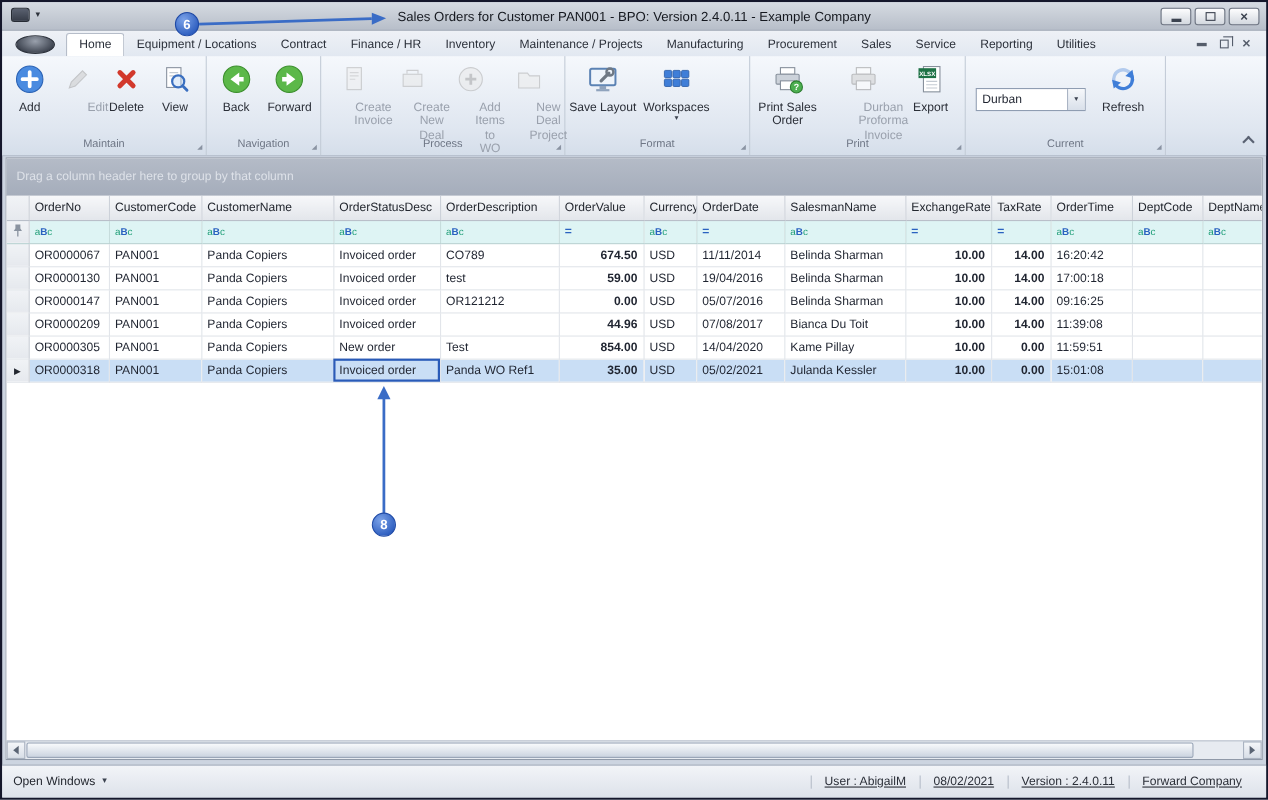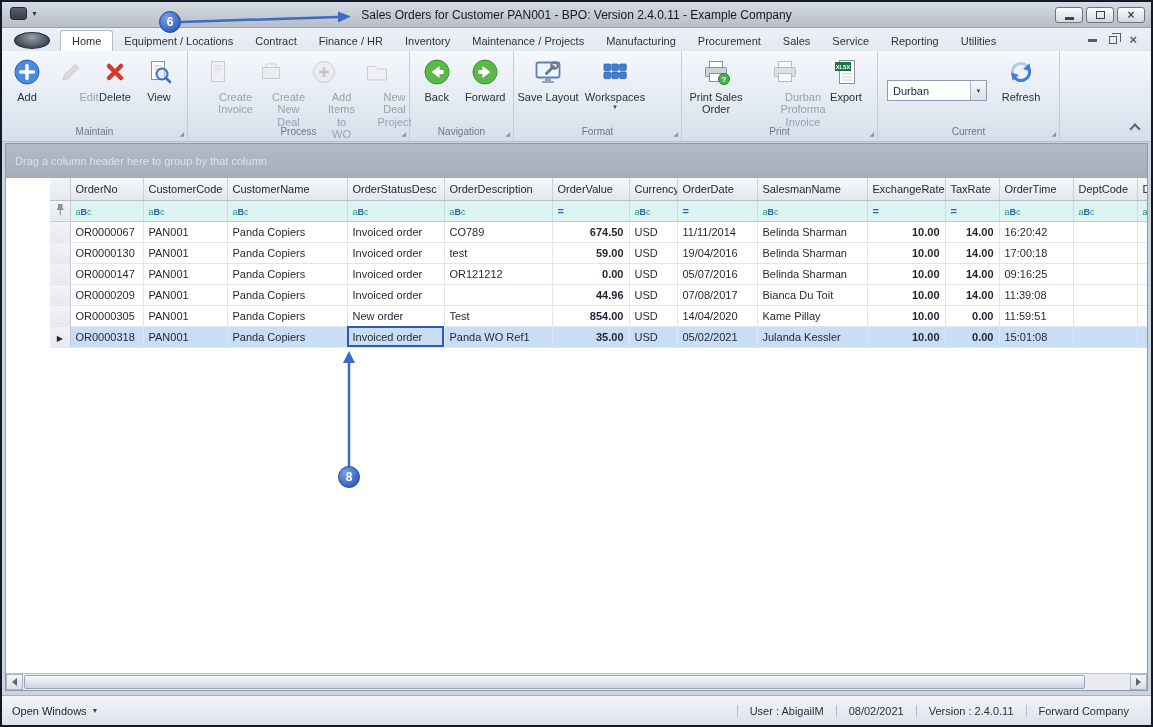--- a/index.html
+++ b/index.html
@@ -51,21 +51,21 @@
   .combo{display:flex;width:100px;height:21px;margin:26px 8px 0 6px;border:1px solid #8f9db2;background:#fff;align-items:center;}
   .combo-value{flex:1;padding-left:5px;}
   .combo-btn{width:16px;height:100%;border-left:1px solid #aab4c4;background:linear-gradient(#f6f8fb,#d9e0ea);
     display:flex;align-items:center;justify-content:center;font-size:6px;color:#3c4350;}
   .ribbon-chevron{position:absolute;right:12px;bottom:8px;width:8px;height:8px;
     border-top:2px solid #5a6272;border-right:2px solid #5a6272;transform:rotate(-45deg);}
 
   
   .grid-region{position:absolute;top:141px;left:3px;right:3px;height:548px;background:#fff;border:1px solid #8f99a8;}
   .group-panel{height:34px;background:linear-gradient(#b4bbc7,#a5adbb);color:#dde1e8;line-height:34px;padding-left:9px;}
-  .grid-body{position:absolute;top:34px;left:0;right:0;bottom:17px;overflow:hidden;background:#fff;margin-left:44px;}
+  .grid-body{position:absolute;top:34px;left:0;right:0;bottom:17px;overflow:hidden;background:#fff;}
   table.grid-table{border-collapse:collapse;table-layout:fixed;width:1166px;}
   .grid-table th{background:linear-gradient(#f7f8fa,#e3e6eb);border-right:1px solid #ccd1d9;border-bottom:1px solid #b9bfc9;
     font-weight:normal;text-align:left;padding:0 5px;height:22px;white-space:nowrap;overflow:hidden;color:#23272f;}
   .grid-table td{border-right:1px solid #e2e5ea;border-bottom:1px solid #e2e5ea;padding:0 5px;height:21px;
     white-space:nowrap;overflow:hidden;background:#fff;}
   .grid-table .ind{background:linear-gradient(#f1f3f6,#e6e9ee);border-right:1px solid #c5cad3;text-align:center;padding:0 2px;}
   .grid-table tr.filter-row td{background:#def4f4;border-right:1px solid #c6dcdc;border-bottom:1px solid #b9d2d2;height:21px;}
   .grid-table tr.filter-row td.ind{background:linear-gradient(#f1f3f6,#e6e9ee);border-right:1px solid #c5cad3;}
   .grid-table tr.selected td{background:#c9def5;}
   .grid-table tr.selected td.ind{background:linear-gradient(#f1f3f6,#e6e9ee);}
@@ -91,21 +91,21 @@
   .tri-r{width:0;height:0;border-top:4px solid transparent;border-bottom:4px solid transparent;border-left:5px solid #5a6474;}
   .hs-thumb{position:absolute;left:18px;right:62px;top:1px;bottom:1px;background:linear-gradient(#f8fafc,#ccd4e0);
     border:1px solid #9aa6b8;border-radius:2px;}
 
   
   .statusbar{position:absolute;left:0;right:0;bottom:0;height:30px;
     background:linear-gradient(#f2f4f8,#dde2ea);border-top:1px solid #a9b1be;display:flex;align-items:center;padding:12px 10px;}
   .ow{display:flex;align-items:center;gap:5px;color:#23272f;}
   .ow-caret{font-size:7px;color:#3c4350;}
   .sb-right{margin-left:auto;display:flex;height:18px;align-items:center;}
-  .sb-seg{border-left:1px solid #b6bdc9;padding:0 12px;color:#2b2f38;white-space:nowrap;}
+  .sb-seg{border-left:1px solid #b6bdc9;padding:0 12px;color:#2b2f38;white-space:nowrap;text-decoration:underline;}
 
   
   .overlay{position:absolute;inset:0;width:1153px;height:727px;pointer-events:none;z-index:50;}
   .callout{position:absolute;width:22px;height:22px;border-radius:50%;z-index:51;
     background:radial-gradient(circle at 35% 30%,#7ba2e8,#2f5fc0 75%);border:1px solid #1f4aa6;
     color:#fff;font-size:12px;font-weight:bold;display:flex;align-items:center;justify-content:center;}
   #callout6{left:157px;top:9px;}
   #callout8{left:336px;top:464px;}
 </style>
 </head>
@@ -185,20 +185,41 @@
                 <circle cx="18" cy="17" r="5.5" fill="rgba(190,215,245,.45)" stroke="#3a6fc0" stroke-width="2"></circle>
                 <path d="M22 21l4 4" stroke="#3a6fc0" stroke-width="2.6" stroke-linecap="round"></path>
               </svg></span>
           <span class="rlabel">View</span>
         </div>
       </div>
       <div class="rgroup-footer"><span>Maintain</span>
         <span class="launcher">◢</span></div>
     </div>
 
+    <div class="rgroup" style="width:104px">
+      <div class="rbuttons">
+        <div class="rbtn" style="width:48px">
+          <span><svg width="30" height="30" viewBox="0 0 30 30">
+                <circle cx="15" cy="15" r="12" fill="#5cb849" stroke="#3c8f2e"></circle>
+                <path d="M9.5 15l8-6v4h4v4h-4v4z" fill="#fff"></path>
+              </svg></span>
+          <span class="rlabel">Back</span>
+        </div>
+        <div class="rbtn" style="width:50px">
+          <span><svg width="30" height="30" viewBox="0 0 30 30">
+                <circle cx="15" cy="15" r="12" fill="#5cb849" stroke="#3c8f2e"></circle>
+                <path d="M20.5 15l-8-6v4h-4v4h4v4z" fill="#fff"></path>
+              </svg></span>
+          <span class="rlabel">Forward</span>
+        </div>
+      </div>
+      <div class="rgroup-footer"><span>Navigation</span>
+        <span class="launcher">◢</span></div>
+    </div>
+
     <div class="rgroup" style="width:222px">
       <div class="rbuttons">
         <div class="rbtn disabled" style="width:53px">
           <span><svg width="30" height="30" viewBox="0 0 30 30">
                 <rect x="8.5" y="4.5" width="13" height="20" fill="#eef0f3" stroke="#a7afb9"></rect>
                 <path d="M11 9h8M11 12h8M11 15h5" stroke="#b9c0c9"></path>
               </svg></span>
           <span class="rlabel">Create Invoice</span>
         </div>
         <div class="rbtn disabled" style="width:53px">
@@ -216,41 +237,20 @@
           <span class="rlabel">Add Items to WO</span>
         </div>
         <div class="rbtn disabled" style="width:53px">
           <span><svg width="30" height="30" viewBox="0 0 30 30">
                 <path d="M5.5 9.5h8l2 2.5h9v11h-19z" fill="#e9ecf0" stroke="#a7afb9"></path>
               </svg></span>
           <span class="rlabel">New Deal Project</span>
         </div>
       </div>
       <div class="rgroup-footer"><span>Process</span>
-        <span class="launcher">◢</span></div>
-    </div>
-
-    <div class="rgroup" style="width:104px">
-      <div class="rbuttons">
-        <div class="rbtn" style="width:48px">
-          <span><svg width="30" height="30" viewBox="0 0 30 30">
-                <circle cx="15" cy="15" r="12" fill="#5cb849" stroke="#3c8f2e"></circle>
-                <path d="M9.5 15l8-6v4h4v4h-4v4z" fill="#fff"></path>
-              </svg></span>
-          <span class="rlabel">Back</span>
-        </div>
-        <div class="rbtn" style="width:50px">
-          <span><svg width="30" height="30" viewBox="0 0 30 30">
-                <circle cx="15" cy="15" r="12" fill="#5cb849" stroke="#3c8f2e"></circle>
-                <path d="M20.5 15l-8-6v4h-4v4h4v4z" fill="#fff"></path>
-              </svg></span>
-          <span class="rlabel">Forward</span>
-        </div>
-      </div>
-      <div class="rgroup-footer"><span>Navigation</span>
         <span class="launcher">◢</span></div>
     </div>
 
     <div class="rgroup" style="width:168px">
       <div class="rbuttons">
         <div class="rbtn" style="width:62px">
           <span><svg width="30" height="30" viewBox="0 0 30 30">
                 <rect x="3.5" y="5.5" width="23" height="15" rx="1.5" fill="#eef4fb" stroke="#5b82b4" stroke-width="1.8"></rect>
                 <rect x="12" y="21" width="6" height="3" fill="#8fa3bd"></rect>
                 <rect x="9" y="24" width="12" height="2" fill="#8fa3bd"></rect>

